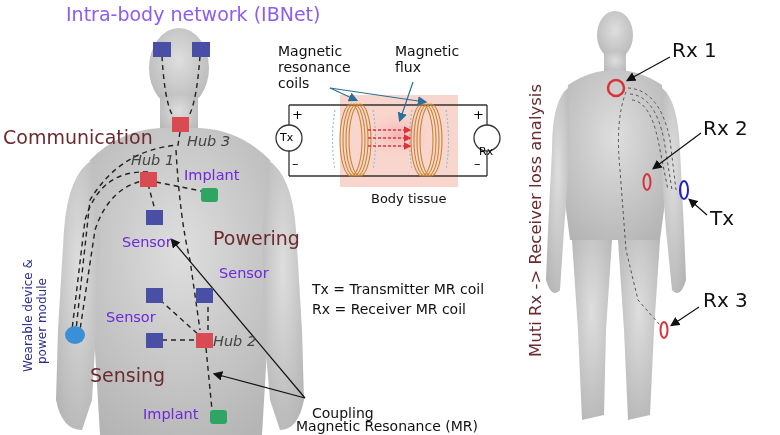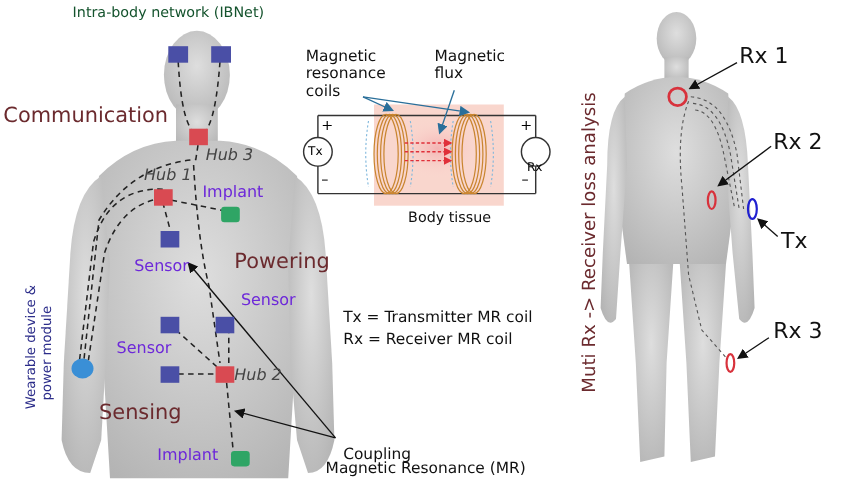--- a/index.html
+++ b/index.html
@@ -1,20 +1,20 @@
 <!DOCTYPE html>
 <html><head>
 <meta charset="utf-8">
 <style>
   html,body{margin:0;padding:0;background:#fff;}
   body{width:780px;height:435px;position:relative;overflow:hidden;font-family:"DejaVu Sans",sans-serif;}
   .abs{position:absolute;}
   svg{position:absolute;left:0;top:0;}
   .t{position:absolute;white-space:nowrap;line-height:1;}
-  .title{font-size:13px;color:#14532d;}
+  .title{font-size:19px;color:#8b5cf6;}
   .red-lbl{color:#6b2a2e;font-size:19px;}
   .blue-lbl{color:#6d28d9;font-size:14.5px;}
   .hub-lbl{color:#444;font-size:14.5px;font-style:italic;}
   .blk{color:#111;font-size:14px;}
   .rx{color:#111;font-size:20px;}
   .rot{transform-origin:left top;}
 </style>
 </head>
 <body>
 
@@ -146,21 +146,21 @@
   <g stroke="#111" stroke-width="1.2" fill="none">
     <path d="M670,57 L628,80" marker-end="url(#arr)"></path>
     <path d="M701,133 L654,168" marker-end="url(#arr)"></path>
     <path d="M707,215 L690,200" marker-end="url(#arr)"></path>
     <path d="M699,307 L672,325" marker-end="url(#arr)"></path>
   </g>
 </svg>
 
 <div class="t title" style="left:66px;top:5px;">Intra-body network (IBNet)</div>
 
-<div class="t red-lbl" style="left:3px;top:96px;">Communication</div>
+<div class="t red-lbl" style="left:3px;top:128px;">Communication</div>
 <div class="t red-lbl" style="left:213px;top:229px;">Powering</div>
 <div class="t red-lbl" style="left:90px;top:366px;">Sensing</div>
 
 <div class="t hub-lbl" style="left:187px;top:134px;">Hub 3</div>
 <div class="t hub-lbl" style="left:131px;top:153px;">Hub 1</div>
 <div class="t hub-lbl" style="left:213px;top:334px;">Hub 2</div>
 
 <div class="t blue-lbl" style="left:184px;top:168px;">Implant</div>
 <div class="t blue-lbl" style="left:143px;top:407px;">Implant</div>
 <div class="t blue-lbl" style="left:122px;top:235px;">Sensor</div>

